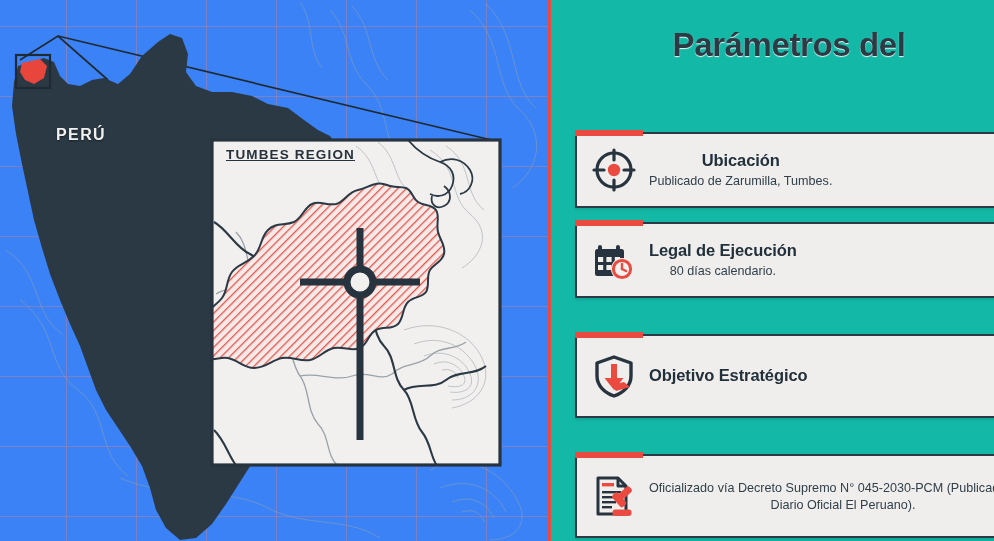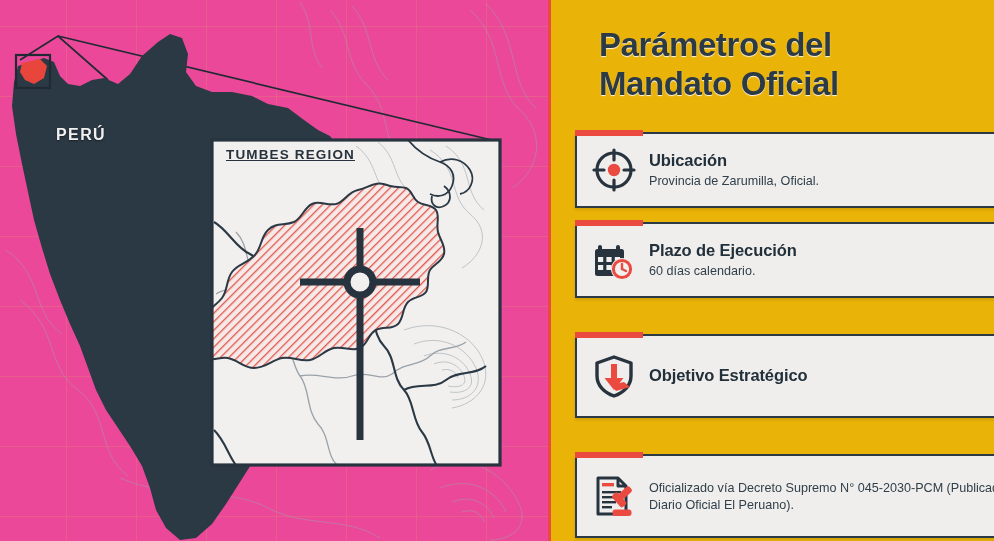--- a/index.html
+++ b/index.html
@@ -4,21 +4,21 @@
 <style>
   * { margin:0; padding:0; box-sizing:border-box; }
   html,body{
     width:994px; height:541px; overflow:hidden;
     font-family:"Liberation Sans", sans-serif;
     background:#efeeec;
   }
   #stage{ position:relative; width:994px; height:541px; background:#f0efed; overflow:hidden; }
 
   
-  #map-panel{ position:absolute; left:0; top:0; width:549px; height:541px; overflow:hidden; background:#ec4899; }
+  #map-panel{ position:absolute; left:0; top:0; width:549px; height:541px; overflow:hidden; background:#3b82f6; }
   #grid-bg{ position:absolute; inset:0;
     background-image:
       linear-gradient(to right, rgba(226,126,116,.38) 1px, transparent 1px),
       linear-gradient(to bottom, rgba(226,126,116,.38) 1px, transparent 1px);
     background-size:70px 70px;
     background-position:-4px 26px;
   }
   #map-svg{ position:absolute; inset:0; width:549px; height:541px; }
 
   #peru-label{
@@ -28,21 +28,21 @@
   }
   #detail-title{
     position:absolute; left:226px; top:147px;
     color:#27323d; font-size:13.5px; font-weight:bold; letter-spacing:1.15px;text-decoration:underline;
   }
 
   
   #divider{ position:absolute; left:548px; top:0; width:3px; height:541px; background:#ea4a40; }
 
   
-  #right-panel{ position:absolute; left:551px; top:0; width:443px; height:541px; background:#eab308; }
+  #right-panel{ position:absolute; left:551px; top:0; width:443px; height:541px; background:#14b8a6;text-align:center; }
   #title{
     position:absolute; left:48px; top:26px; width:380px;
     font-size:33px; line-height:1.17; font-weight:bold; color:#2c3a45;
     letter-spacing:-.4px; text-shadow:0 1px 1px rgba(255,255,255,.9);
   }
   #title .l2{ display:block; }
 
   #cards{ position:absolute; left:24px; top:132px; width:476px; }
 
   .card{
@@ -184,21 +184,20 @@
     <div id="peru-label">PERÚ</div>
     <div id="detail-title">TUMBES REGION</div>
   </div>
 
   <div id="divider"></div>
 
   <div id="right-panel">
 
     <h1 id="title">
       <span>Parámetros del</span>
-      <span class="l2">Mandato Oficial</span>
     </h1>
 
     <div id="cards">
 
       <div class="card c-h">
         <div class="card-icon">
           <svg width="44" height="44" viewBox="0 0 44 44">
             <g stroke="#27333e" stroke-width="3.2" fill="none" stroke-linecap="round">
               <path d="M22 5 A17 17 0 0 1 39 22"></path>
               <path d="M39 22 A17 17 0 0 1 22 39"></path>
@@ -207,21 +206,21 @@
               <line x1="22" y1="2" x2="22" y2="12"></line>
               <line x1="22" y1="32" x2="22" y2="42"></line>
               <line x1="2" y1="22" x2="12" y2="22"></line>
               <line x1="32" y1="22" x2="42" y2="22"></line>
             </g>
             <circle cx="22" cy="22" r="6.2" fill="#ea4a40"></circle>
           </svg>
         </div>
         <div class="card-body">
           <div class="card-title">Ubicación</div>
-          <div class="card-desc">Provincia de Zarumilla, Oficial.</div>
+          <div class="card-desc">Publicado de Zarumilla, Tumbes.</div>
         </div>
       </div>
 
       <div class="card c-h">
         <div class="card-icon">
           <svg width="44" height="44" viewBox="0 0 44 44">
             <rect x="6" y="7" width="4" height="7" rx="2" fill="#27333e"></rect>
             <rect x="24" y="7" width="4" height="7" rx="2" fill="#27333e"></rect>
             <rect x="3" y="11" width="29" height="27" rx="2.5" fill="#27333e"></rect>
             <rect x="6" y="19" width="5.2" height="5" fill="#f1f0ee"></rect>
@@ -231,22 +230,22 @@
             <rect x="14.4" y="27" width="5.2" height="5" fill="#f1f0ee"></rect>
             <circle cx="30" cy="31" r="11" fill="#f1f0ee"></circle>
             <circle cx="30" cy="31" r="8.6" fill="none" stroke="#ea4a40" stroke-width="3"></circle>
             <g stroke="#ea4a40" stroke-width="2.4" stroke-linecap="round">
               <line x1="30" y1="31" x2="30" y2="26"></line>
               <line x1="30" y1="31" x2="34" y2="33"></line>
             </g>
           </svg>
         </div>
         <div class="card-body">
-          <div class="card-title">Plazo de Ejecución</div>
-          <div class="card-desc">60 días calendario.</div>
+          <div class="card-title">Legal de Ejecución</div>
+          <div class="card-desc">80 días calendario.</div>
         </div>
       </div>
 
       <div class="card c-h2">
         <div class="card-icon">
           <svg width="44" height="44" viewBox="0 0 44 44">
             <path d="M22 3 L39 9 V22 C39 32 31 39 22 42 C13 39 5 32 5 22 V9 Z" fill="none" stroke="#27333e" stroke-width="3.4" stroke-linejoin="round"></path>
             <g fill="#ea4a40">
               <rect x="19" y="10" width="6" height="16"></rect>
               <path d="M12.5 24 L22 36 L31.5 24 Z"></path>

